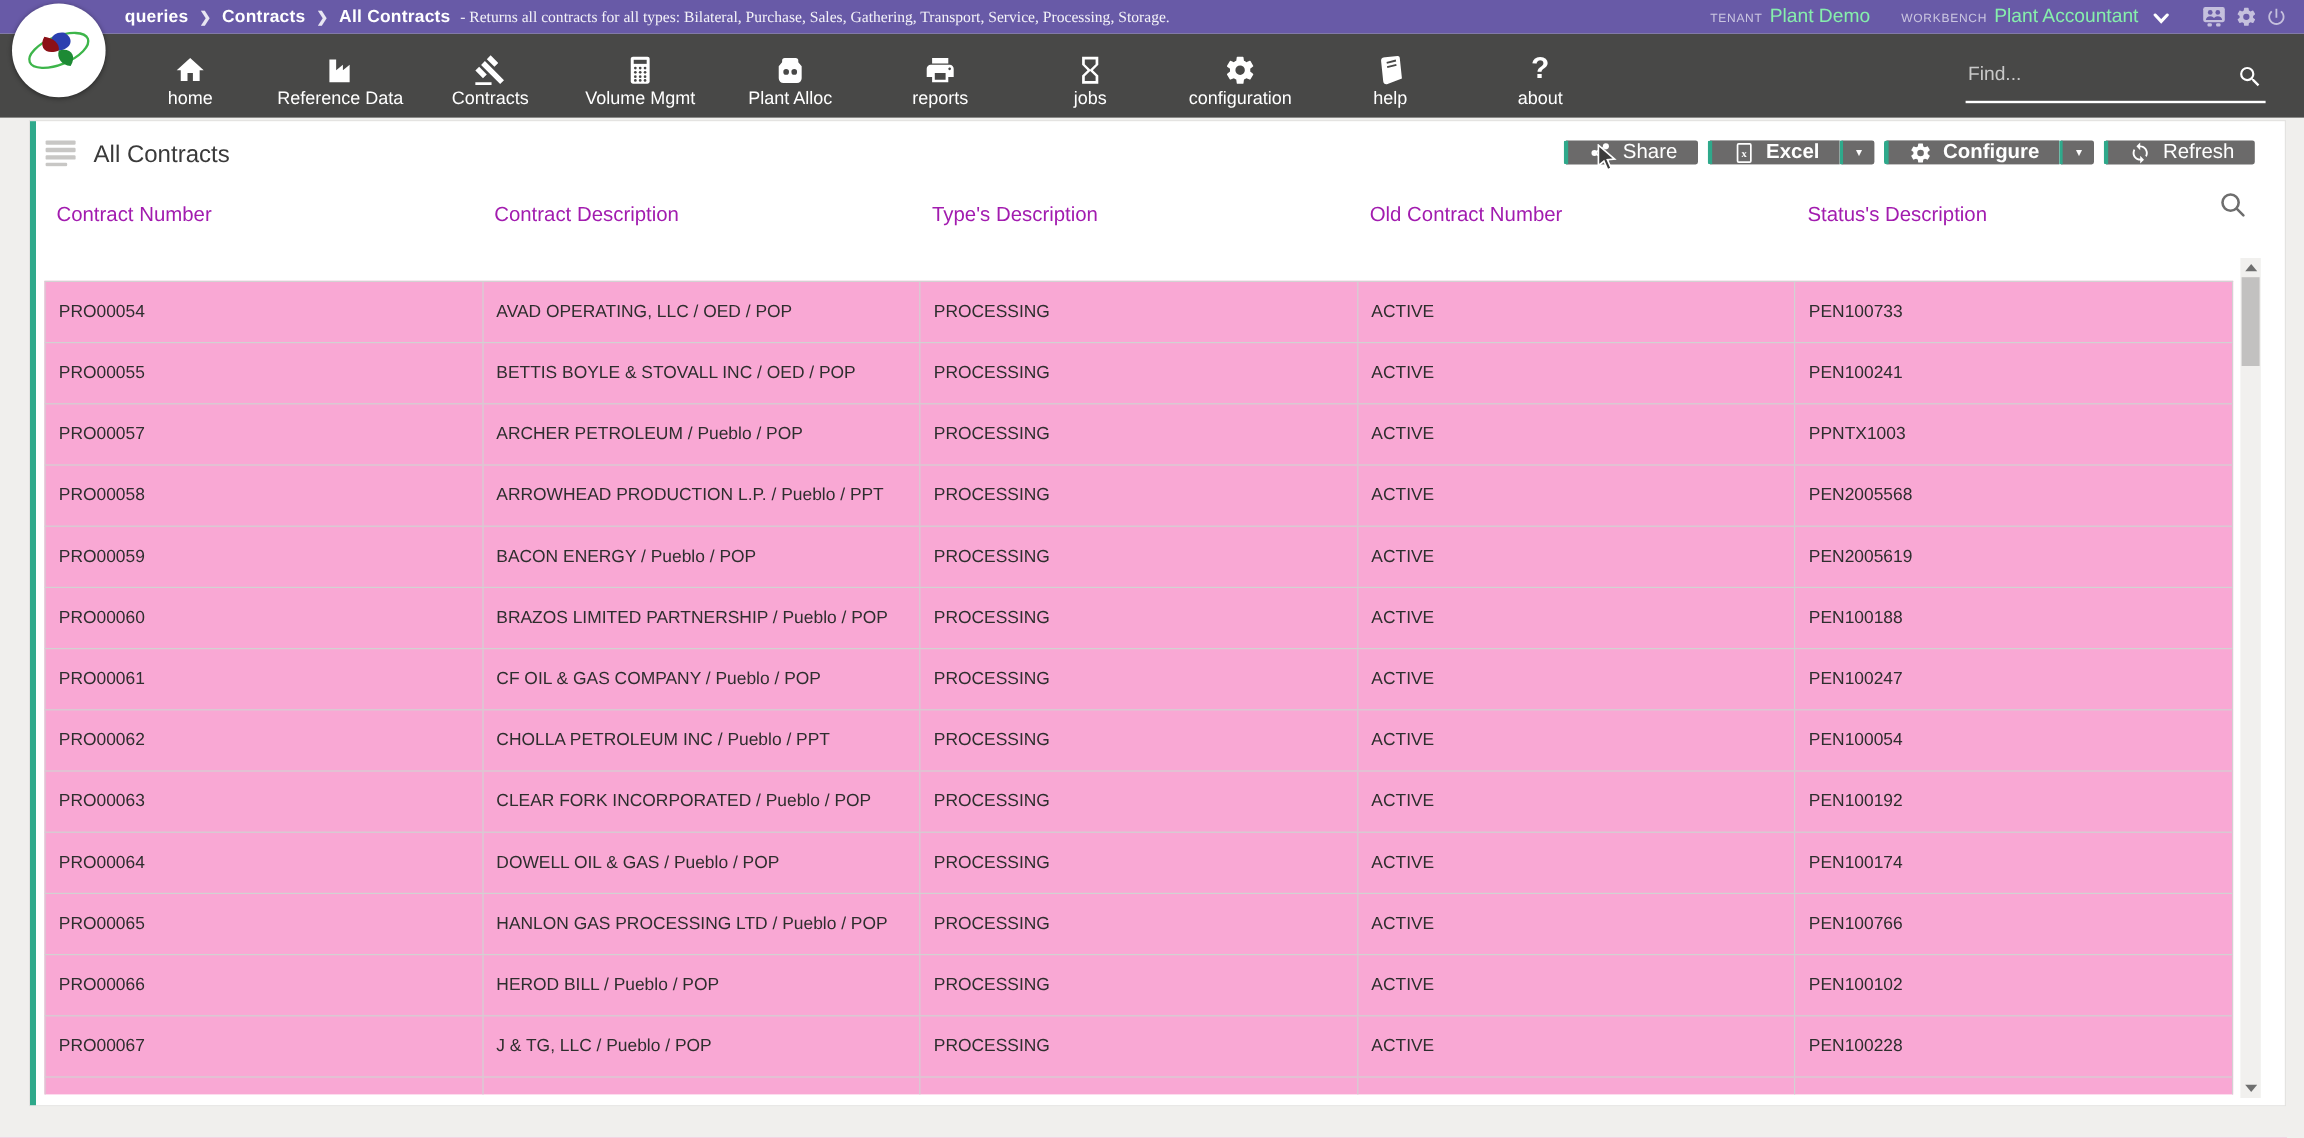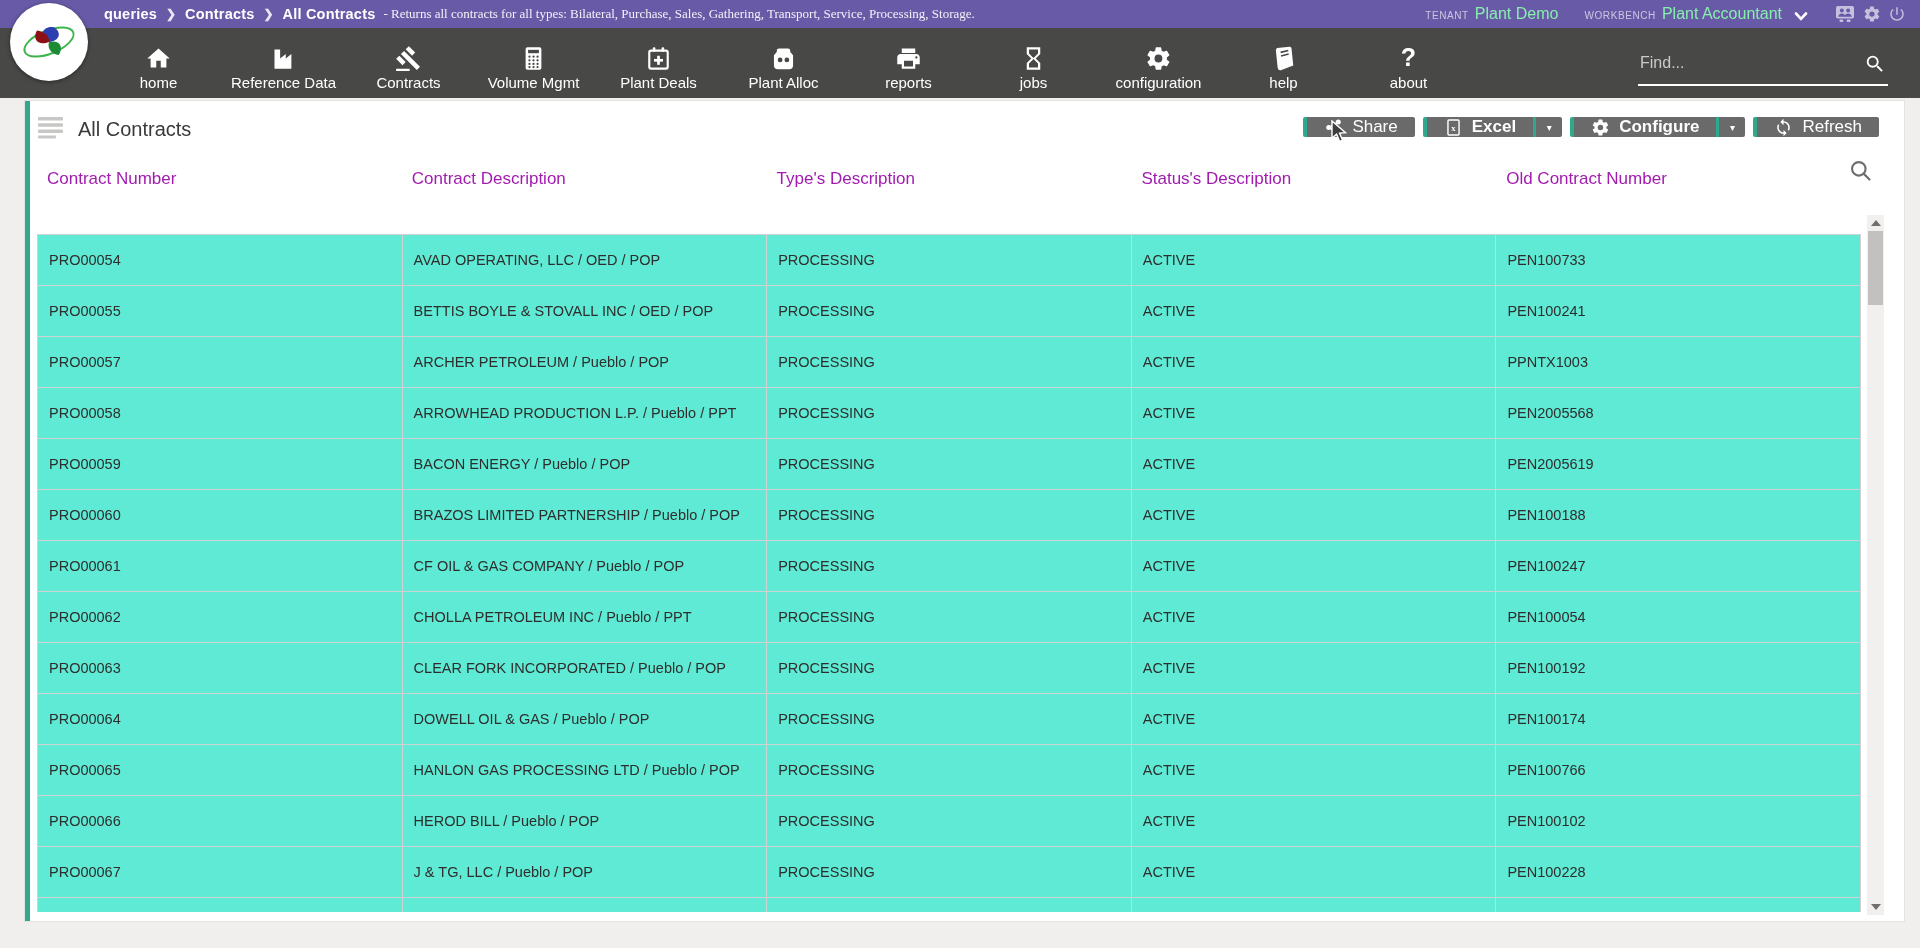--- a/index.html
+++ b/index.html
@@ -95,21 +95,21 @@
   }
   
   .grid-search{position:absolute;left:1822px;top:56px;}
   .header-row{
     position:absolute;left:12px;top:56px;width:1824px;height:44px;
     display:grid;grid-template-columns:repeat(5,1fr);align-items:center;
   }
   .header-cell{font-size:17px;color:#a21caf;padding-left:10px;cursor:pointer;}
   .rows-wrap{
     position:absolute;left:12px;top:133px;width:1824px;height:678px;
-    border-top:1px solid var(--grid-border);overflow:hidden;background:#5eead4;
+    border-top:1px solid var(--grid-border);overflow:hidden;background:#f9a8d4;
   }
   .grid-row{
     height:51px;display:grid;grid-template-columns:repeat(5,1fr);
     border-bottom:1px solid var(--grid-border);border-left:1px solid var(--grid-border);
   }
   .grid-cell{
     border-right:1px solid var(--grid-border);
     display:flex;align-items:center;padding:0 11px;
     font-size:14.5px;color:var(--text-dark);
     white-space:nowrap;overflow:hidden;
@@ -223,32 +223,20 @@
             <circle cx="12" cy="19.6" r="1"></circle>
             <circle cx="15.6" cy="19.6" r="1"></circle>
         </g>
       </svg>
     </span>
     <span class="nav-label">Volume Mgmt</span>
   </div>
   <div class="nav-item">
     <span class="nav-icon">
       <svg width="27" height="27" viewBox="0 0 24 24">
-        <rect x="3.8" y="5" width="16.4" height="16" rx="1.6" fill="none" stroke="#fff" stroke-width="1.9"></rect>
-        <rect x="7" y="2" width="2.2" height="4" rx="0.8" fill="#fff"></rect>
-        <rect x="14.8" y="2" width="2.2" height="4" rx="0.8" fill="#fff"></rect>
-        <rect x="10.8" y="9.6" width="2.4" height="8" fill="#fff"></rect>
-        <rect x="8" y="12.4" width="8" height="2.4" fill="#fff"></rect>
-      </svg>
-    </span>
-    <span class="nav-label">Plant Deals</span>
-  </div>
-  <div class="nav-item">
-    <span class="nav-icon">
-      <svg width="27" height="27" viewBox="0 0 24 24">
         <path d="M8 3h8a2 2 0 0 1 2 2v1.2L20.5 9v9a3.5 3.5 0 0 1-3.5 3.5H7A3.5 3.5 0 0 1 3.5 18V9L6 6.2V5a2 2 0 0 1 2-2z" fill="#fff"></path>
         <circle cx="9" cy="13.3" r="2.1" fill="#484847"></circle>
         <circle cx="15" cy="13.3" r="2.1" fill="#484847"></circle>
       </svg>
     </span>
     <span class="nav-label">Plant Alloc</span>
   </div>
   <div class="nav-item">
     <span class="nav-icon">
       <svg width="27" height="27" viewBox="0 0 24 24" fill="#fff">
@@ -362,22 +350,22 @@
     <svg width="27" height="27" viewBox="0 0 24 24" fill="none" stroke="#6e6e6e" stroke-width="1.9">
       <circle cx="10.5" cy="10.5" r="6"></circle>
       <path d="M15 15l5 5" stroke-linecap="round"></path>
     </svg>
   </span>
 
   <div class="header-row" id="header-row">
       <div class="header-cell">Contract Number</div>
       <div class="header-cell">Contract Description</div>
       <div class="header-cell">Type's Description</div>
+      <div class="header-cell">Old Contract Number</div>
       <div class="header-cell">Status's Description</div>
-      <div class="header-cell">Old Contract Number</div>
     </div>
 
   <div class="rows-wrap" id="rows-wrap">
       <div class="grid-row">
         <div class="grid-cell">PRO00054</div>
         <div class="grid-cell">AVAD OPERATING, LLC / OED / POP</div>
         <div class="grid-cell">PROCESSING</div>
         <div class="grid-cell">ACTIVE</div>
         <div class="grid-cell">PEN100733</div>
       </div>

